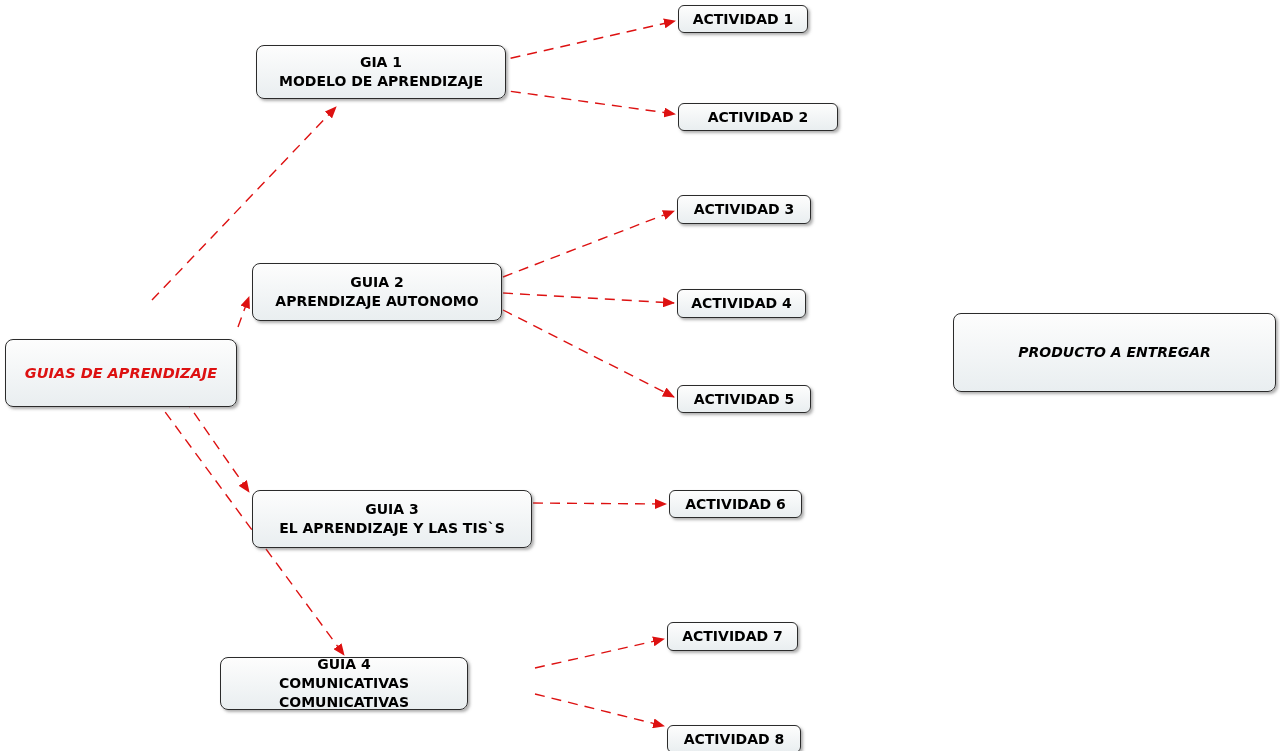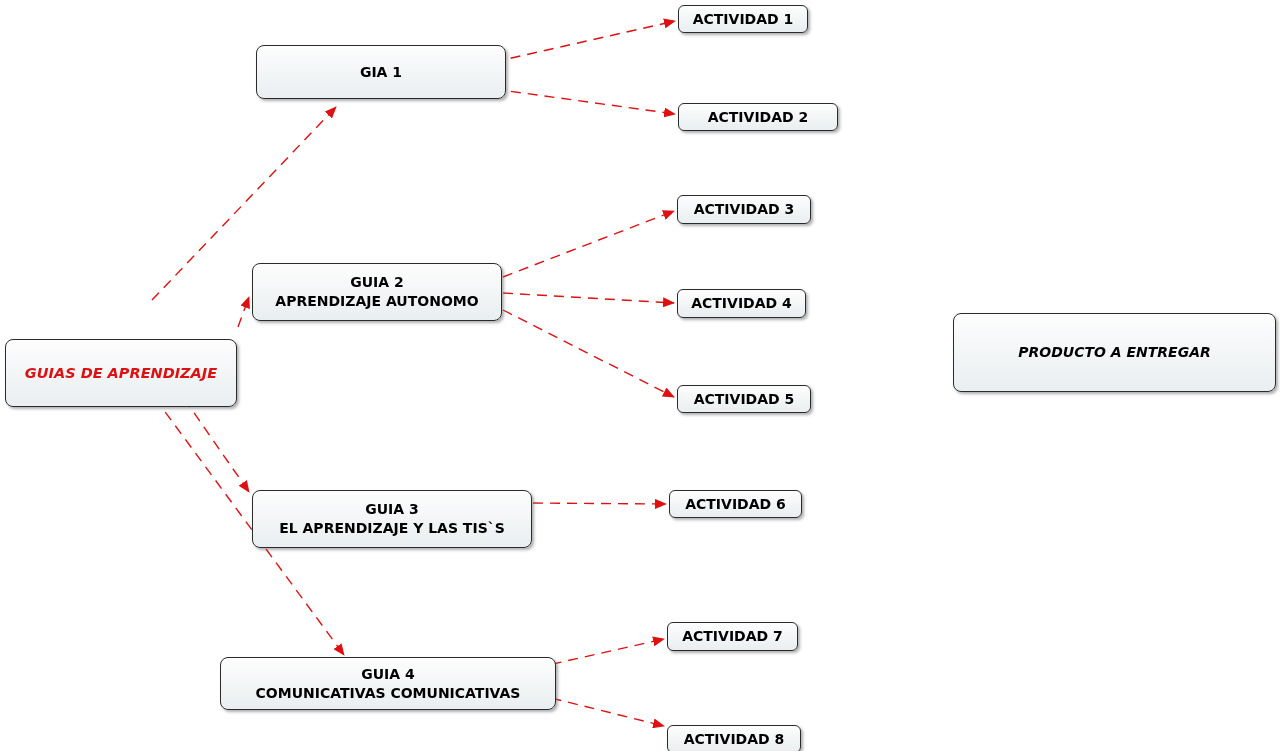--- a/index.html
+++ b/index.html
@@ -52,21 +52,21 @@
   }
   .node.activity {
     border-radius: 6px;
     font-size: 14px;
   }
   
   .pos-root    { left: 5px;   top: 302px; width: 232px; height: 68px; }
   .pos-gia1    { left: 243px; top: 45px;  width: 250px; height: 54px; margin-left: 13px; }
   .pos-guia2   { left: 252px; top: 263px; width: 250px; height: 58px; }
   .pos-guia3   { left: 252px; top: 490px; width: 280px; height: 58px; }
-  .pos-guia4   { left: 220px; top: 657px; width: 336px; height: 53px; }
+  .pos-guia4   { left: 220px; top: 657px; width: 248px; height: 53px; }
   .pos-act1    { left: 678px; top: 5px;   width: 130px; height: 28px; }
   .pos-act2    { left: 678px; top: 103px; width: 160px; height: 28px; }
   .pos-act3    { left: 677px; top: 195px; width: 134px; height: 29px; }
   .pos-act4    { left: 677px; top: 289px; width: 129px; height: 29px; }
   .pos-act5    { left: 677px; top: 385px; width: 134px; height: 28px; }
   .pos-act6    { left: 669px; top: 490px; width: 133px; height: 28px; }
   .pos-act7    { left: 667px; top: 622px; width: 131px; height: 29px; }
   .pos-act8    { left: 667px; top: 717px; width: 134px; height: 28px; margin-top: 8px; }
   .pos-product { left: 953px; top: 313px; width: 323px; height: 79px; }
   .edge {
@@ -100,20 +100,21 @@
     <line class="edge" x1="535" y1="668" x2="664" y2="639" marker-end="url(#arrowhead)"></line>
     <line class="edge" x1="535" y1="694" x2="664" y2="726" marker-end="url(#arrowhead)"></line>
   </svg>
 
   <div class="node root pos-root">
     <span>GUIAS DE APRENDIZAJE</span>
   </div>
 
   <div class="node pos-gia1">
     <span>GIA 1</span>
+    <span>MODELO DE APRENDIZAJE</span>
   </div>
   <div class="node pos-guia2">
     <span>GUIA 2</span>
     <span>APRENDIZAJE AUTONOMO</span>
   </div>
   <div class="node pos-guia3">
     <span>GUIA 3</span>
     <span>EL APRENDIZAJE Y LAS TIS`S</span>
   </div>
   <div class="node pos-guia4">

